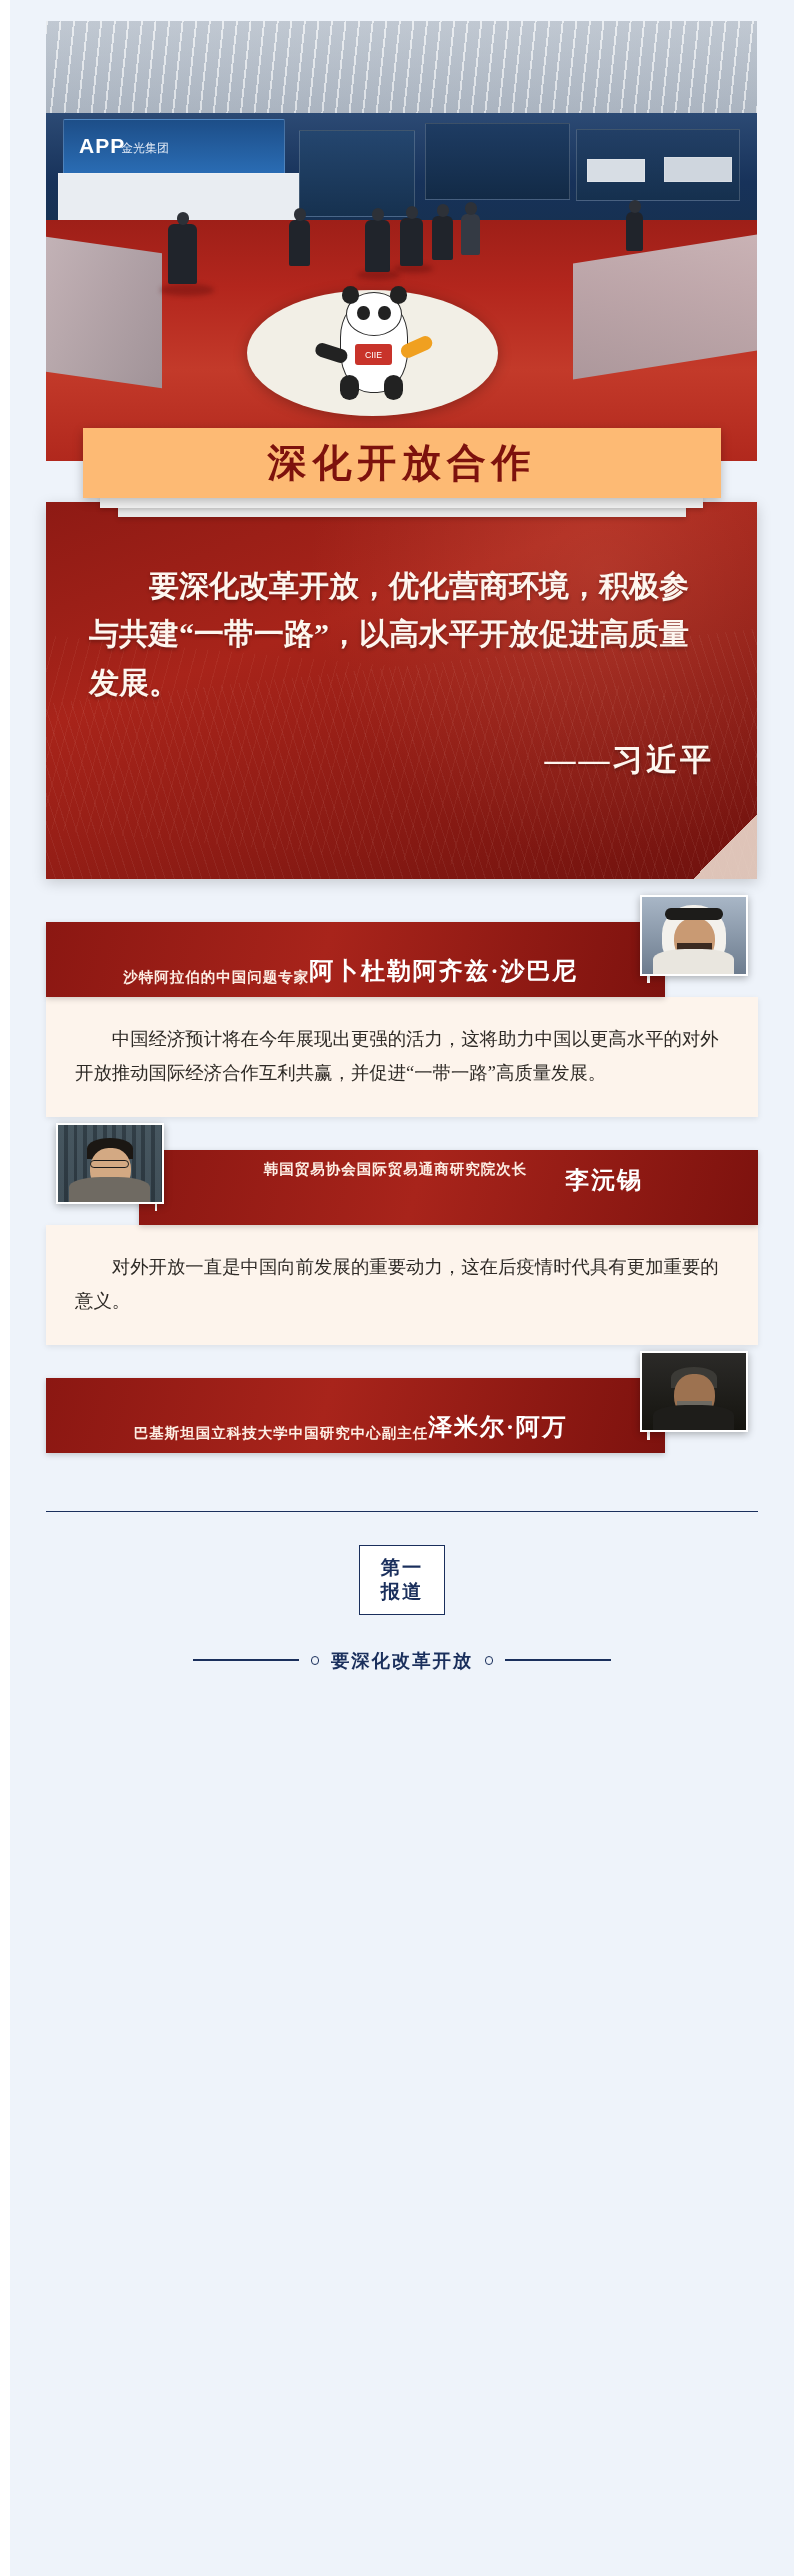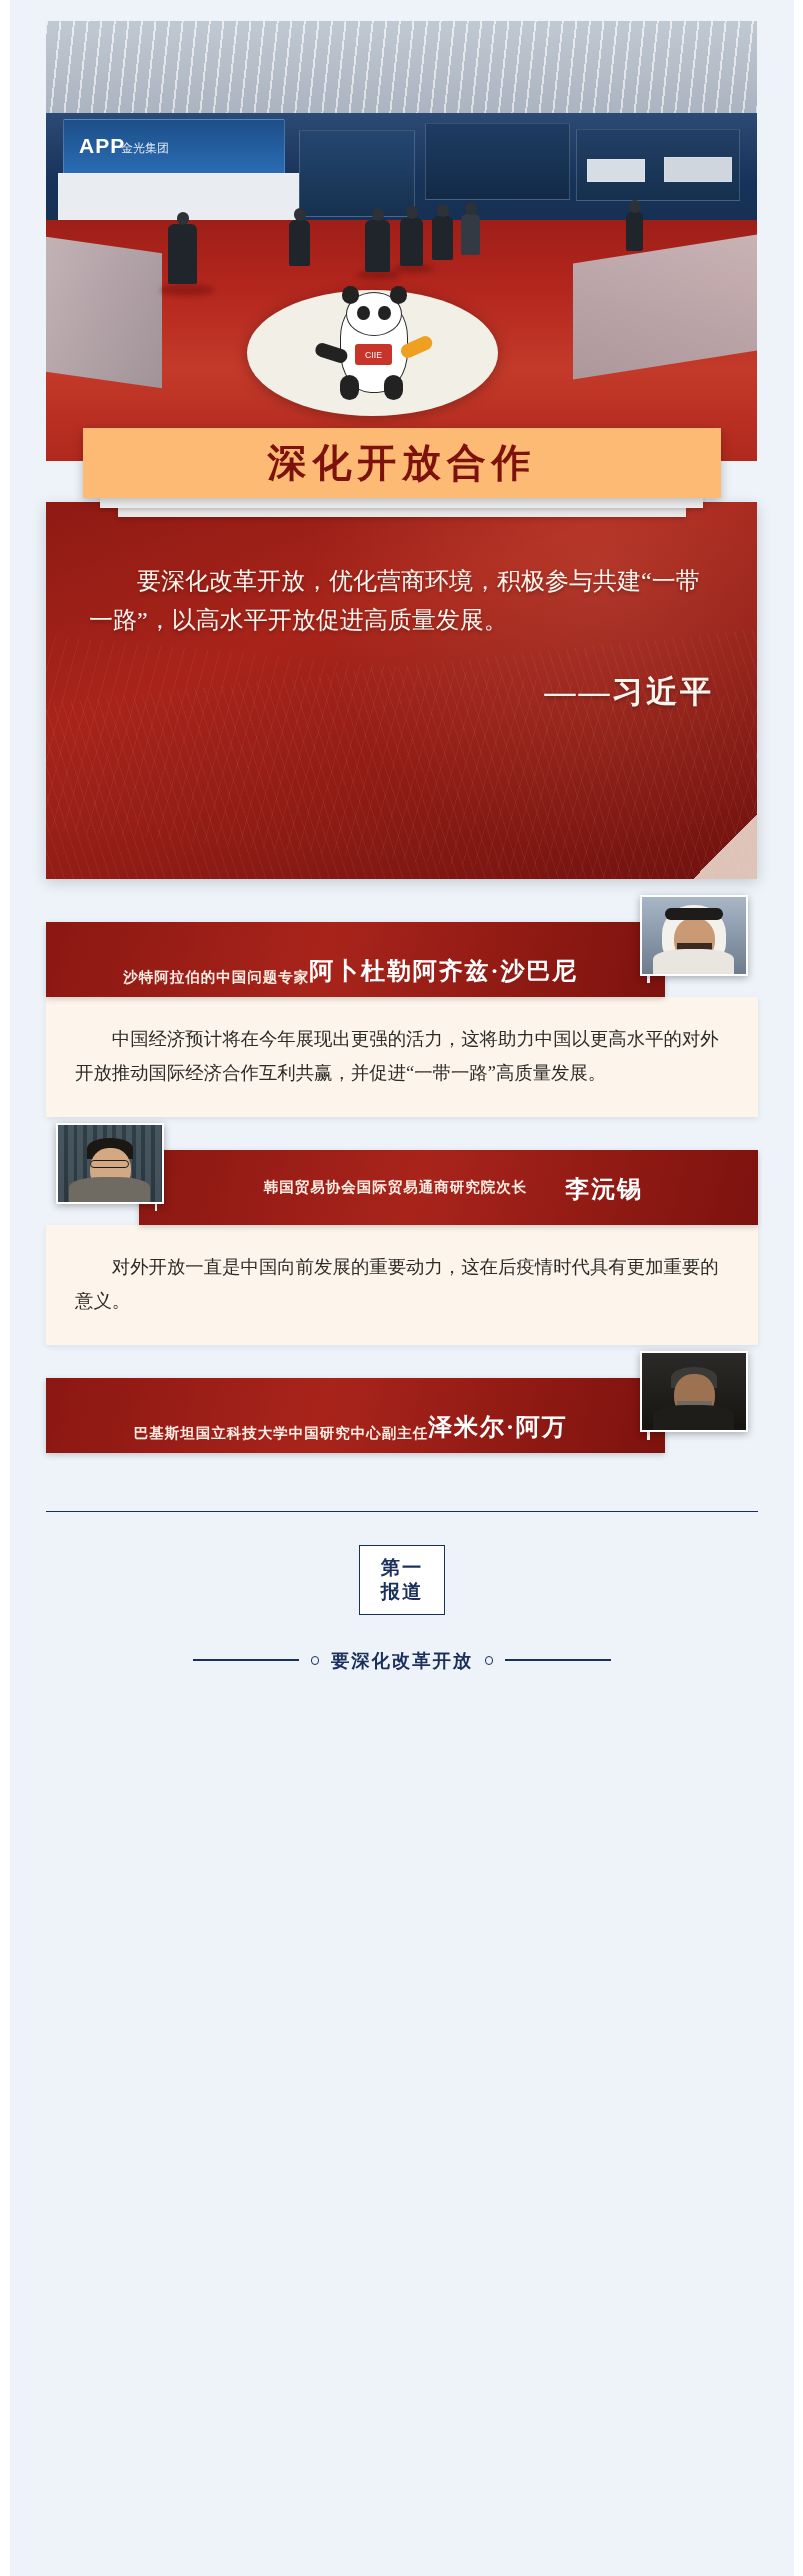--- a/index.html
+++ b/index.html
@@ -157,21 +157,21 @@
   }
   .corner-fold {
     position: absolute; right: 0; bottom: 0; width: 64px; height: 64px;
     background: linear-gradient(135deg, rgba(0,0,0,0) 50%, #f1e3d6 50%);
     opacity: .85;
   }
   .quote-text {
     position: relative; z-index: 2;
     margin: 60px 43px 0 43px;
     color: #fdf6ef;
-    font-size: 24px; line-height: 1.62; font-weight: normal;
+    font-size: 30px; line-height: 1.62; font-weight: bold;
     text-indent: 2em;
     font-family: "Liberation Serif", serif;
     text-shadow: 0 1.9px 3.9px rgba(0,0,0,.3);
   }
   .quote-author {
     position: relative; z-index: 2;
     margin-top: 31px; text-align: right; padding-right: 43px;
     color: #fdf6ef; font-size: 31px; font-weight: bold; letter-spacing: 2.9px;
     text-shadow: 0 1.9px 3.9px rgba(0,0,0,.3);
   }
@@ -210,21 +210,21 @@
 
   .expert .name-bar {
     position: relative;
     background: linear-gradient(105deg, #8b1712 0%, #a8241b 45%, #7d120e 100%);
     height: 75px;
     padding: 9.7px 19.3px;
     display: flex; flex-direction: row; justify-content: center;
     box-shadow: 0 1.9px 5.8px rgba(0,0,0,.18);
   }
   .expert.right .name-bar { margin-right: 93px; align-items: flex-end; text-align: right; padding-right: 29px; }
-  .expert.left .name-bar { margin-left: 93px; align-items: center; text-align: left; padding-left: 29px; gap: 38px; }
+  .expert.left .name-bar { margin-left: 93px; align-items: flex-start; text-align: left; padding-left: 29px; gap: 38px; }
   .expert .role {
     color: #fdeee4; font-size: 14.5px; letter-spacing: 1px; font-weight: bold;
     font-family: "Liberation Serif", serif;
   }
   .expert .pname {
     color: #ffffff; font-size: 24px; font-weight: bold; letter-spacing: 1.9px;
     margin-top: 3.9px; font-family: "Liberation Serif", serif;
   }
   .expert.right .name-bar::after,
   .expert.left .name-bar::after {

